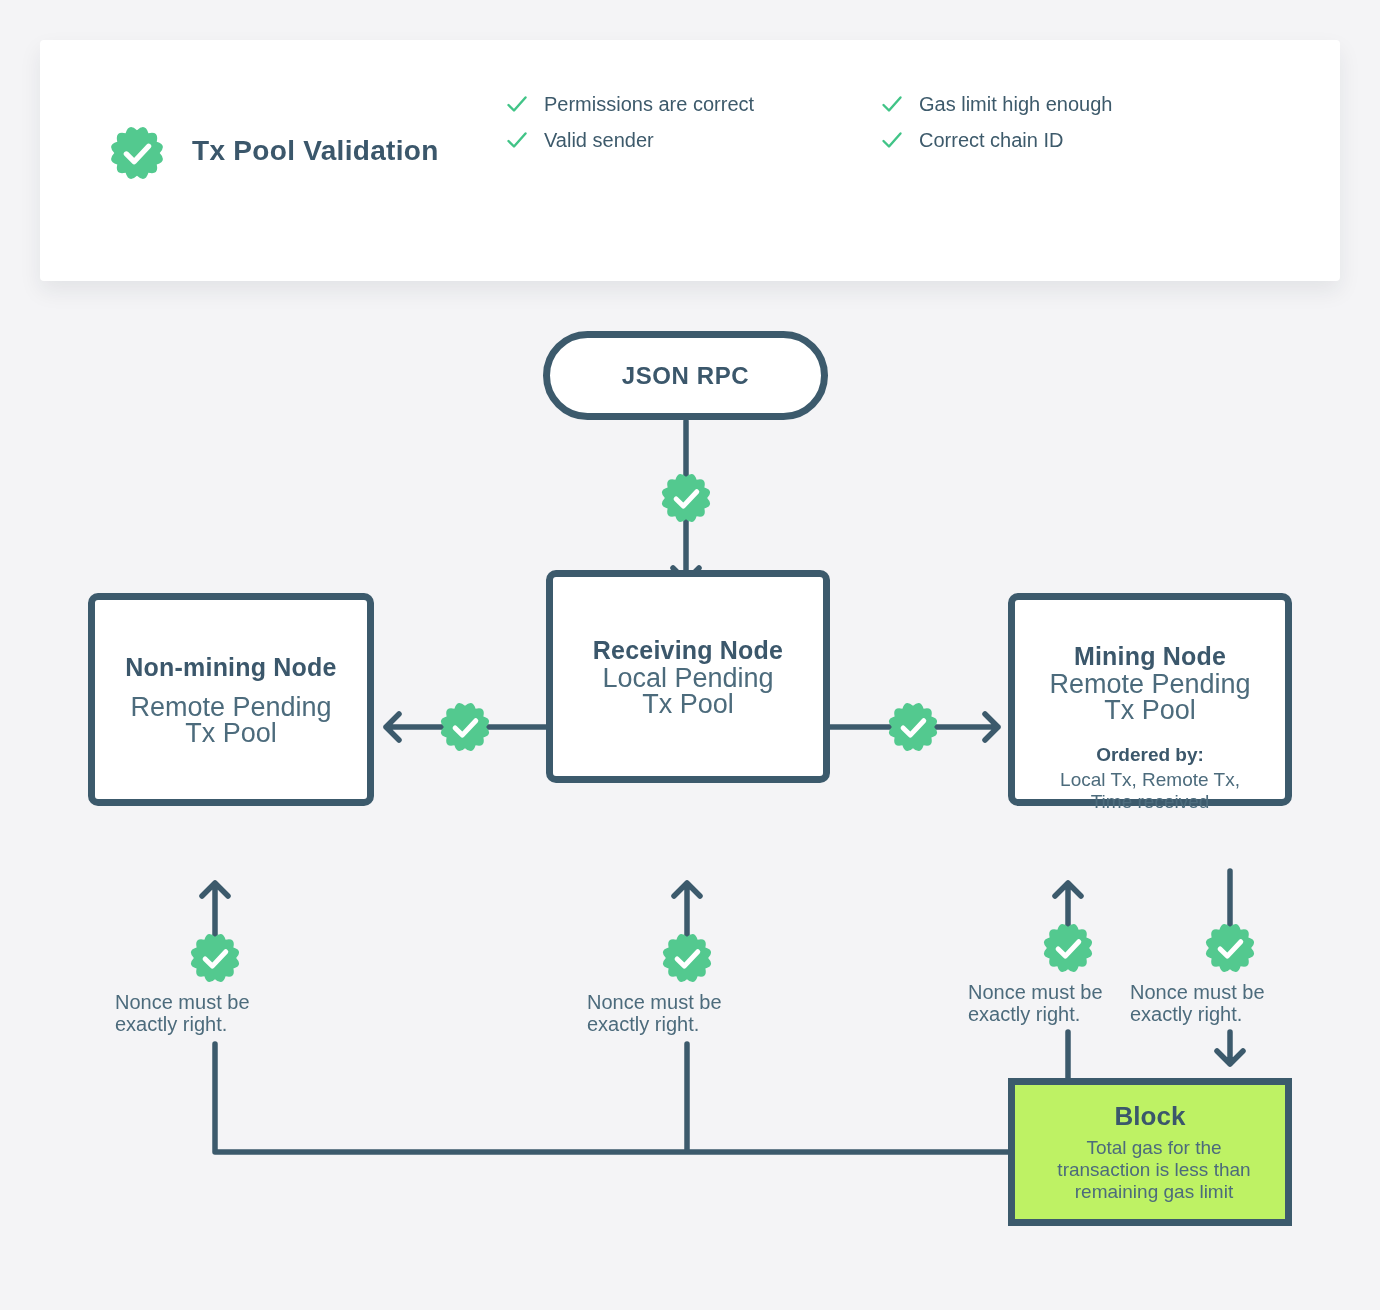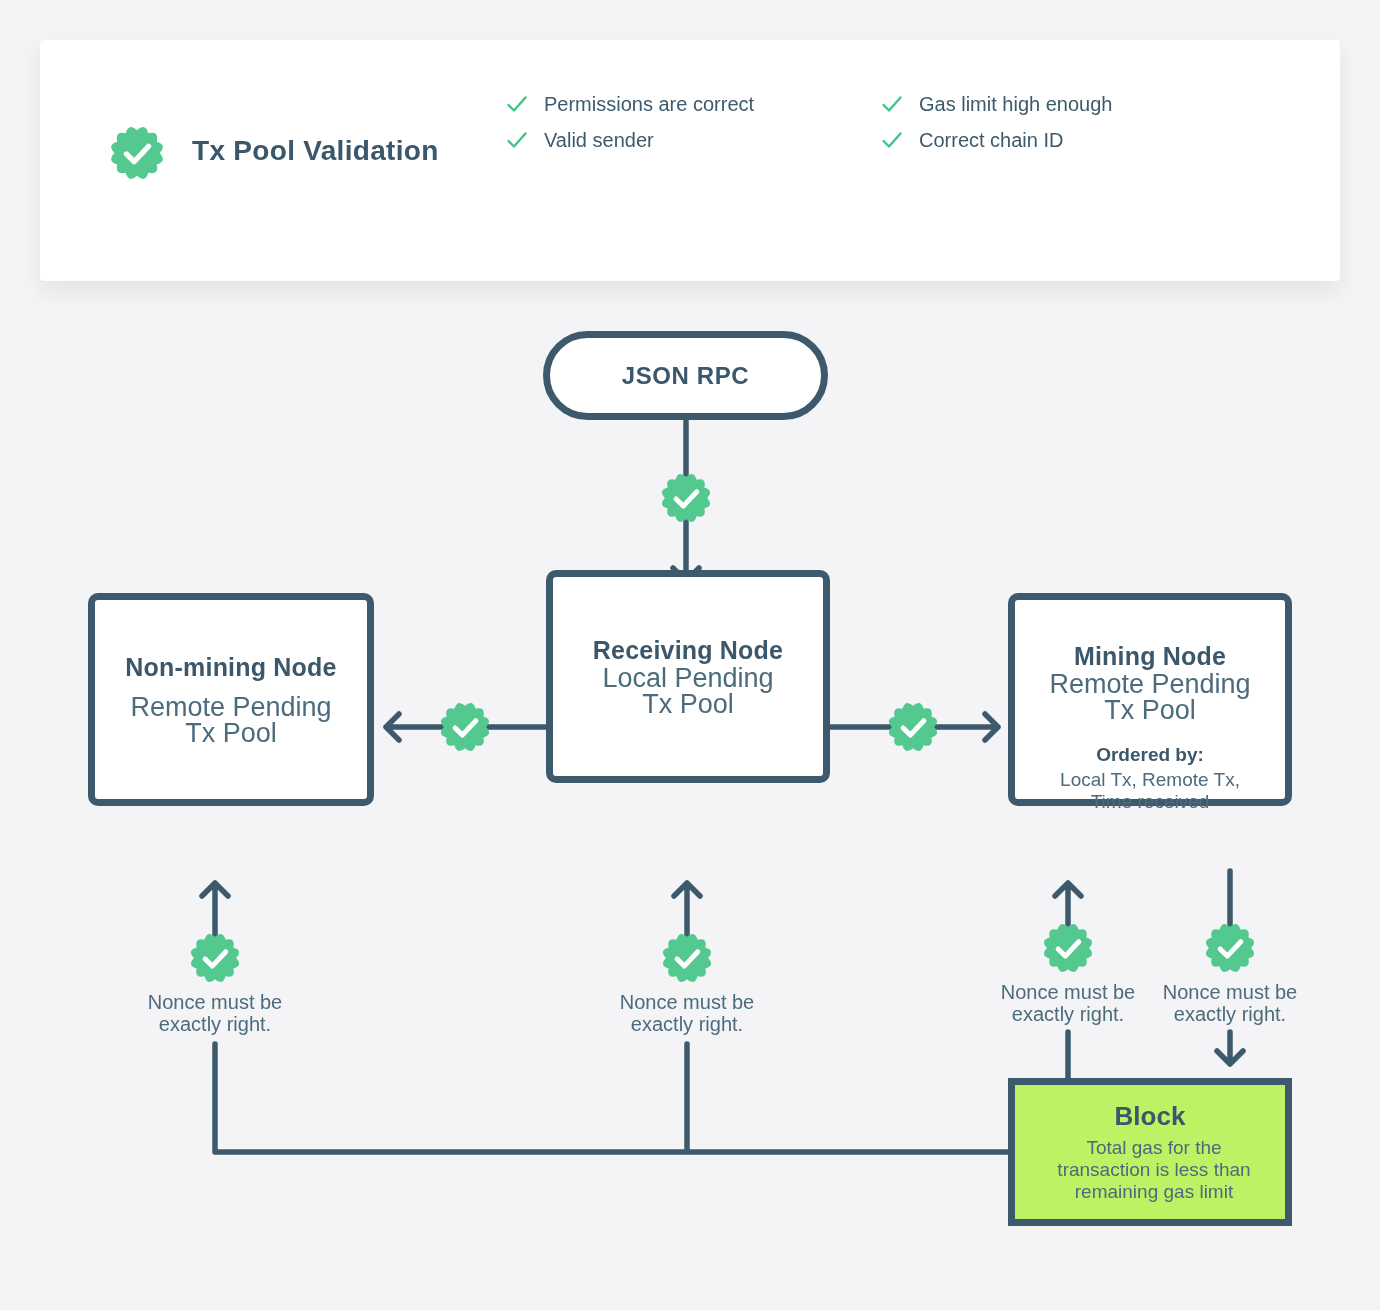--- a/index.html
+++ b/index.html
@@ -51,21 +51,21 @@
   .node.receiving{left:546px;top:570px;width:284px;}
   .node.mining{left:1008px;top:593px;width:284px;justify-content:flex-start;padding-top:42px;}
   .node-title{font-size:25px;font-weight:bold;color:#3b576b;letter-spacing:.2px;}
   .node-sub{font-size:27px;color:#4c6b7c;line-height:26px;white-space:pre-line;}
   .ordered-label{font-size:19px;font-weight:bold;color:#3b576b;margin-top:21px;}
   .ordered{font-size:19px;color:#4c6b7c;line-height:22px;margin-top:3px;white-space:pre-line;}
 
   .badge{width:54px;height:54px;z-index:3;}
 
   .nonce{
-    width:200px;text-align:center;font-size:20px;color:#4c6b7c;
+    width:200px;text-align:left;font-size:20px;color:#4c6b7c;
     line-height:22px;white-space:pre-line;z-index:2;
   }
 
   .block{
     left:1008px;top:1078px;width:284px;height:148px;
     background:#bef264;border:7px solid #3c5a6c;box-sizing:border-box;
     display:flex;flex-direction:column;align-items:center;justify-content:center;
     text-align:center;z-index:2;
   }
   .block-title{font-size:26px;font-weight:bold;color:#3b576b;}

